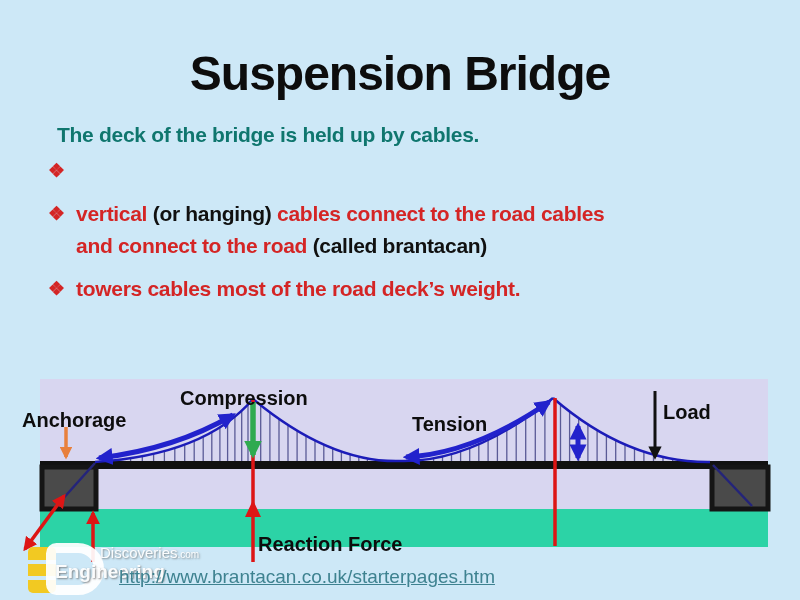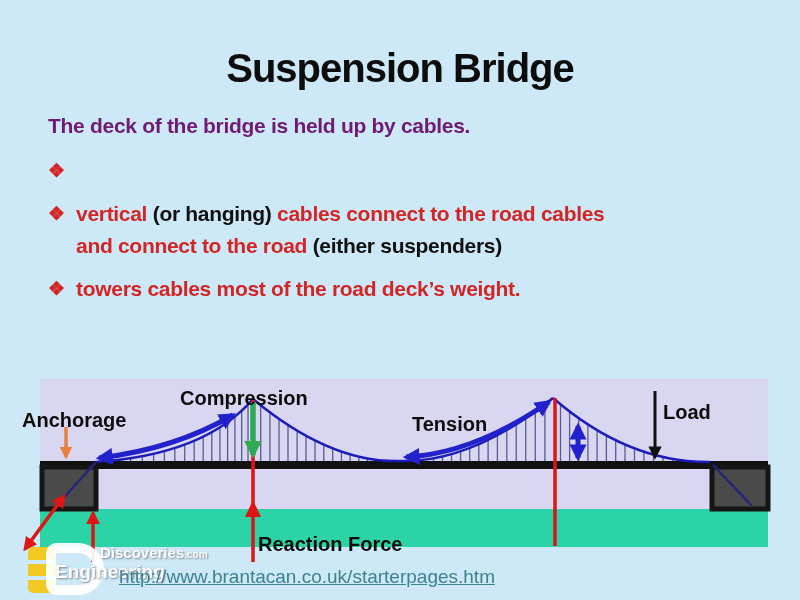--- a/index.html
+++ b/index.html
@@ -3,46 +3,46 @@
 <meta charset="utf-8">
 <style>
   html,body{margin:0;padding:0;}
   .slide{
     position:relative;width:800px;height:600px;overflow:hidden;
     background:#cde8f7;
     font-family:"Liberation Sans", sans-serif;
   }
   .title{
     position:absolute;top:46px;left:0;width:800px;margin:0;
-    text-align:center;font-size:40px;font-weight:bold;letter-spacing:-1px;
+    text-align:center;font-size:48px;font-weight:bold;letter-spacing:-1px;
     color:#0d0d0d;
   }
   .intro{
-    position:absolute;left:48px;top:114px;margin:0;
-    font-size:21px;font-weight:bold;letter-spacing:-0.3px;color:#701a75;
+    position:absolute;left:48px;top:114px;margin:9px;
+    font-size:21px;font-weight:bold;letter-spacing:-0.3px;color:#0f766e;
   }
   .bullets{position:absolute;left:48px;top:155px;width:710px;}
   .bullet{display:flex;margin-bottom:11px;font-size:21px;font-weight:bold;
     line-height:32px;letter-spacing:-0.3px;}
   .marker{flex:none;width:28px;color:#d42525;font-size:19px;}
   .seg.red{color:#d42525}
   .seg.black{color:#101010}
   .diagram{position:absolute;left:0;top:375px;width:800px;height:225px;}
   .diagram svg{display:block}
   .diagram text{font-family:"Liberation Sans",sans-serif;font-weight:bold;font-size:20px;fill:#0d0d0d;}
   .url{
     position:absolute;left:110px;top:566px;z-index:6;
     font-size:19px;color:#3e8290;text-decoration:underline;cursor:pointer;margin-left:9px;
   }
   .logo{position:absolute;left:26px;top:541px;width:200px;height:58px;z-index:5;}
   .logo-e{position:absolute;left:2px;top:6px;width:28px;height:46px;border-radius:5px;
     background:linear-gradient(to bottom,#f2c922 0 28%,rgba(0,0,0,0) 28% 38%,#f2c922 38% 62%,rgba(0,0,0,0) 62% 72%,#f2c922 72% 100%);}
   .logo-d{position:absolute;left:20px;top:2px;width:38px;height:32px;
     border:10px solid rgba(255,255,255,.93);border-radius:12px 30px 30px 12px;}
-  .logo-t1{position:absolute;left:74px;top:3px;font-size:15px;font-weight:bold;
+  .logo-t1{position:absolute;left:74px;top:3px;font-size:15px;font-weight:normal;
     color:rgba(255,255,255,.95);text-shadow:1px 1px 2px rgba(100,100,100,.75);white-space:nowrap;}
   .logo-t1 .dotcom{font-size:10px;}
   .logo-t2{position:absolute;left:29px;top:20px;font-size:19px;font-weight:bold;
     color:rgba(255,255,255,.95);text-shadow:1px 1px 2px rgba(100,100,100,.75);white-space:nowrap;}
 </style>
 </head>
 <body>
 
 <div class="slide">
 
@@ -56,21 +56,21 @@
       <span class="marker">❖</span>
     </div>
 
     <div class="bullet">
       <span class="marker">❖</span>
       <div>
         <div>
           <span class="seg red">vertical </span><span class="seg black">(or hanging) </span><span class="seg red">cables connect to the road cables</span>
         </div>
         <div>
-          <span class="seg red">and connect to the road </span><span class="seg black">(either suspenders)</span>
+          <span class="seg red">and connect to the road </span><span class="seg black">(called brantacan)</span>
         </div>
       </div>
     </div>
 
     <div class="bullet">
       <span class="marker">❖</span>
       <div>
         <div><span class="seg red">towers cables most of the road deck’s weight.</span></div>
       </div>
     </div>

